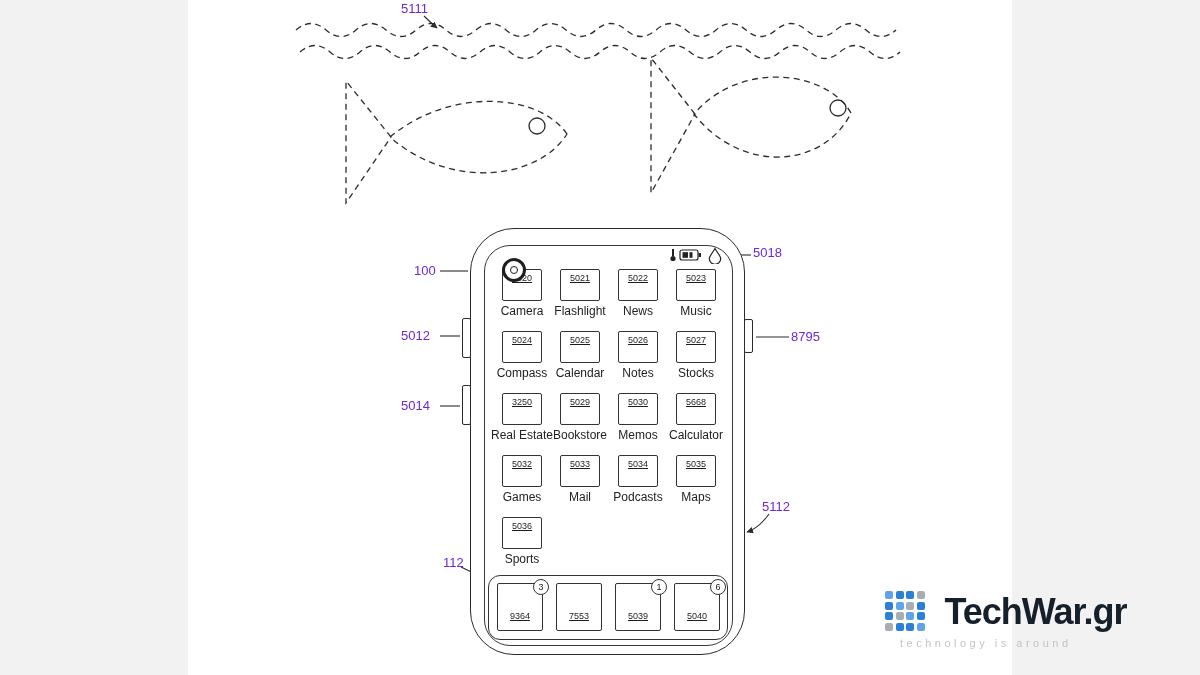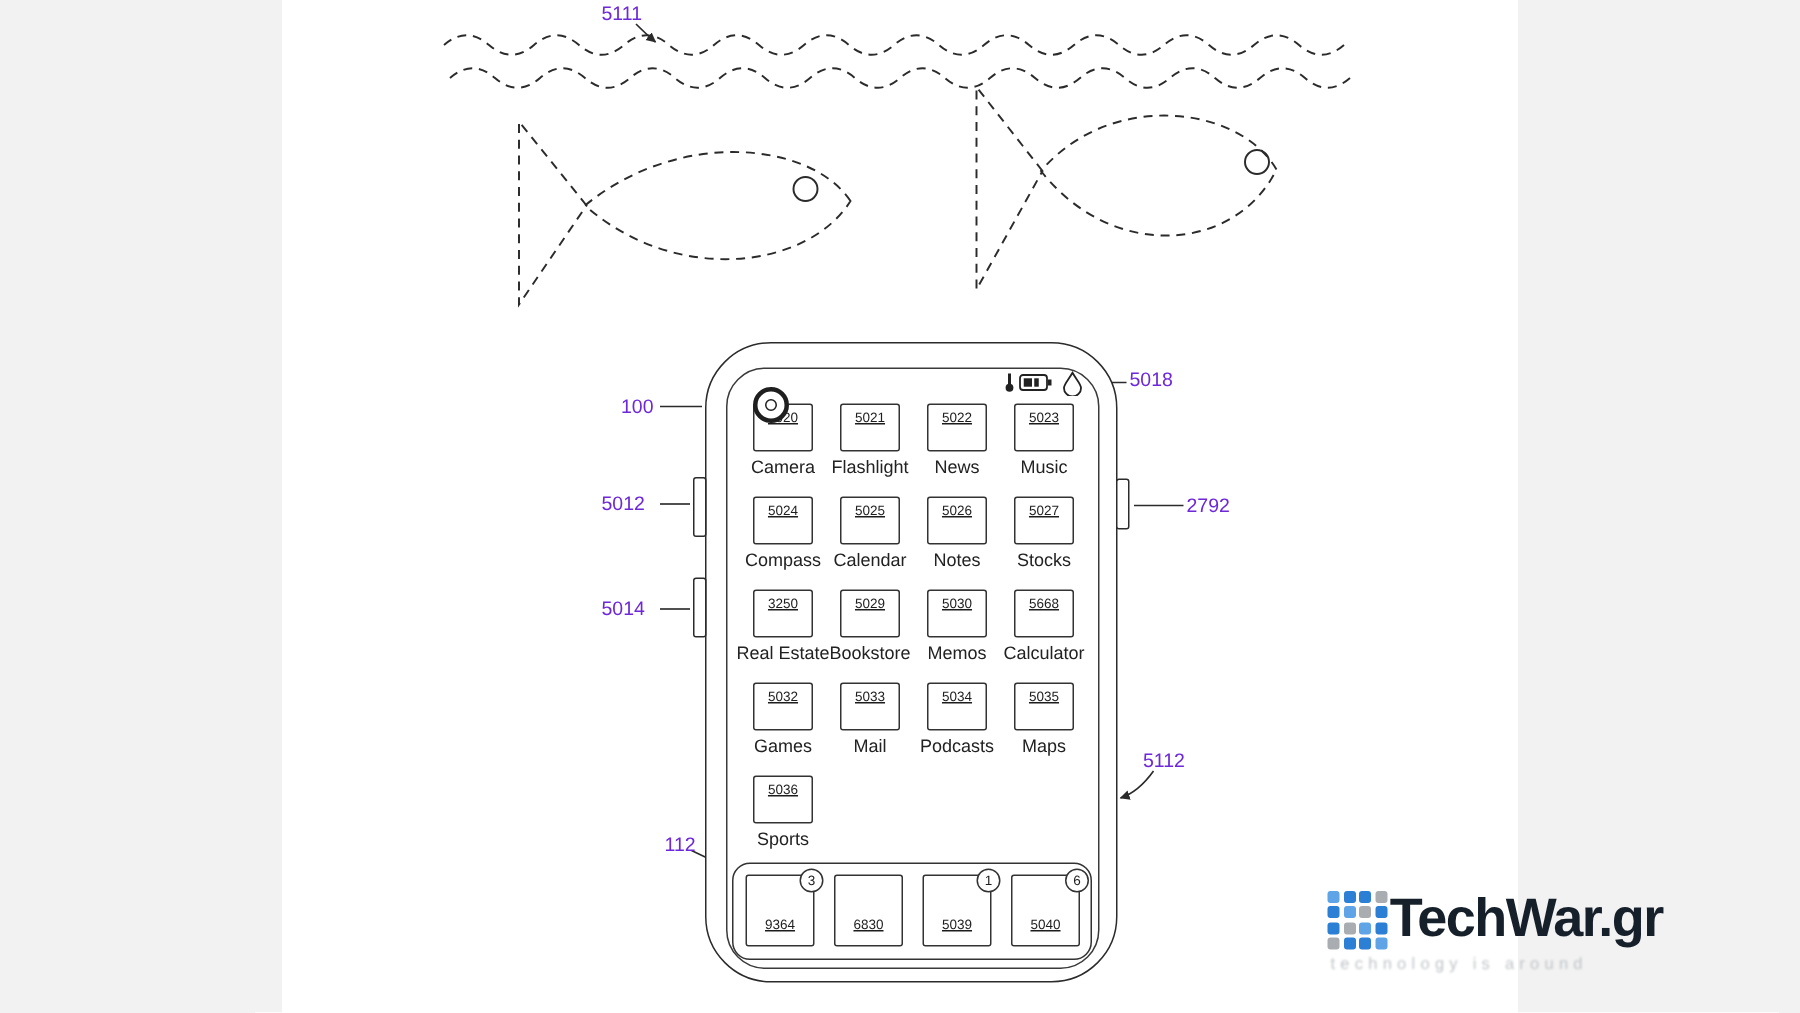--- a/index.html
+++ b/index.html
@@ -43,28 +43,28 @@
   .camera{position:absolute;left:31px;top:29px;width:24px;height:24px;border:3px solid #1f1f1f;border-radius:50%;background:#fff}
   .camera i{position:absolute;left:5px;top:5px;width:8px;height:8px;border:1.6px solid #1f1f1f;border-radius:50%;display:block}
   .status{position:absolute;left:198px;top:17px}
 
   .dock{position:absolute;left:17px;top:346px;width:240px;height:65px;border:1.3px solid #333;border-radius:12px;background:#fff}
   .dock-row{position:absolute;left:8px;top:7px;display:flex;gap:13px}
   .dock-icon{position:relative;width:46px;height:48px;border:1.2px solid #333;border-radius:2px;display:flex;align-items:flex-end;justify-content:center;padding-bottom:9px;background:#fff}
   .badge{position:absolute;top:-5px;right:-7px;width:16px;height:16px;border:1.2px solid #333;border-radius:50%;background:#fff;font-size:9px;display:flex;align-items:center;justify-content:center;color:#1d1d1d}
 
   .watermark{position:absolute;left:885px;top:591px;width:280px}
-  .wm-top{display:flex;align-items:flex-end;gap:2px}
+  .wm-top{display:flex;align-items:flex-start;gap:20px}
   .dots{display:grid;grid-template-columns:repeat(4,8px);gap:2.5px}
   .dots i{width:8px;height:8px;border-radius:2px;display:block}
   .dots .b{background:var(--wm-blue)}
   .dots .lb{background:var(--wm-lblue)}
   .dots .g{background:var(--wm-gray)}
   .brand{font-size:36px;font-weight:800;letter-spacing:-1px;color:var(--wm-text)}
-  .tagline{margin-top:4px;margin-left:2px;font-size:11px;letter-spacing:3.5px;color:#c0c4c8;filter:blur(.7px)}
+  .tagline{margin-top:4px;margin-left:15px;font-size:11px;letter-spacing:3.5px;color:#c0c4c8;filter:blur(.7px)}
 </style>
 </head>
 <body>
 
 <div class="gutter left"></div>
 <div class="gutter right"></div>
 
 <svg class="art" viewBox="0 0 1200 675">
   <defs>
     <marker id="arr" markerWidth="8" markerHeight="8" refX="5.5" refY="3" orient="auto">
@@ -99,21 +99,21 @@
     <line class="leader" x1="499" y1="288" x2="506" y2="280"></line>
     <path class="leader" d="M769,514 Q759,528 747,532" marker-end="url(#arr)"></path>
     <path class="leader" d="M461,567 Q472,572 483,578" marker-end="url(#arr)"></path>
   </g>
 </svg>
 
 <span class="ref ref-5111">5111</span>
 <span class="ref ref-100">100</span>
 <span class="ref ref-5012">5012</span>
 <span class="ref ref-5014">5014</span>
-<span class="ref ref-5016">2792</span>
+<span class="ref ref-5016">8795</span>
 <span class="ref ref-5018">5018</span>
 <span class="ref ref-5112">5112</span>
 <span class="ref ref-112">112</span>
 <span class="ref ref-5504">5504</span>
 
 <div class="phone">
   <div class="side-btn btn-l1"></div>
   <div class="side-btn btn-l2"></div>
   <div class="side-btn btn-r"></div>
   <div class="screen"></div>
@@ -243,21 +243,21 @@
     </g>
   </svg>
 
   <div class="dock">
     <div class="dock-row">
       <div class="dock-icon">
         <span class="app-num">9364</span>
         <span class="badge">3</span>
       </div>
       <div class="dock-icon">
-        <span class="app-num">6830</span>
+        <span class="app-num">7553</span>
       </div>
       <div class="dock-icon">
         <span class="app-num">5039</span>
         <span class="badge">1</span>
       </div>
       <div class="dock-icon">
         <span class="app-num">5040</span>
         <span class="badge">6</span>
       </div>
     </div>

